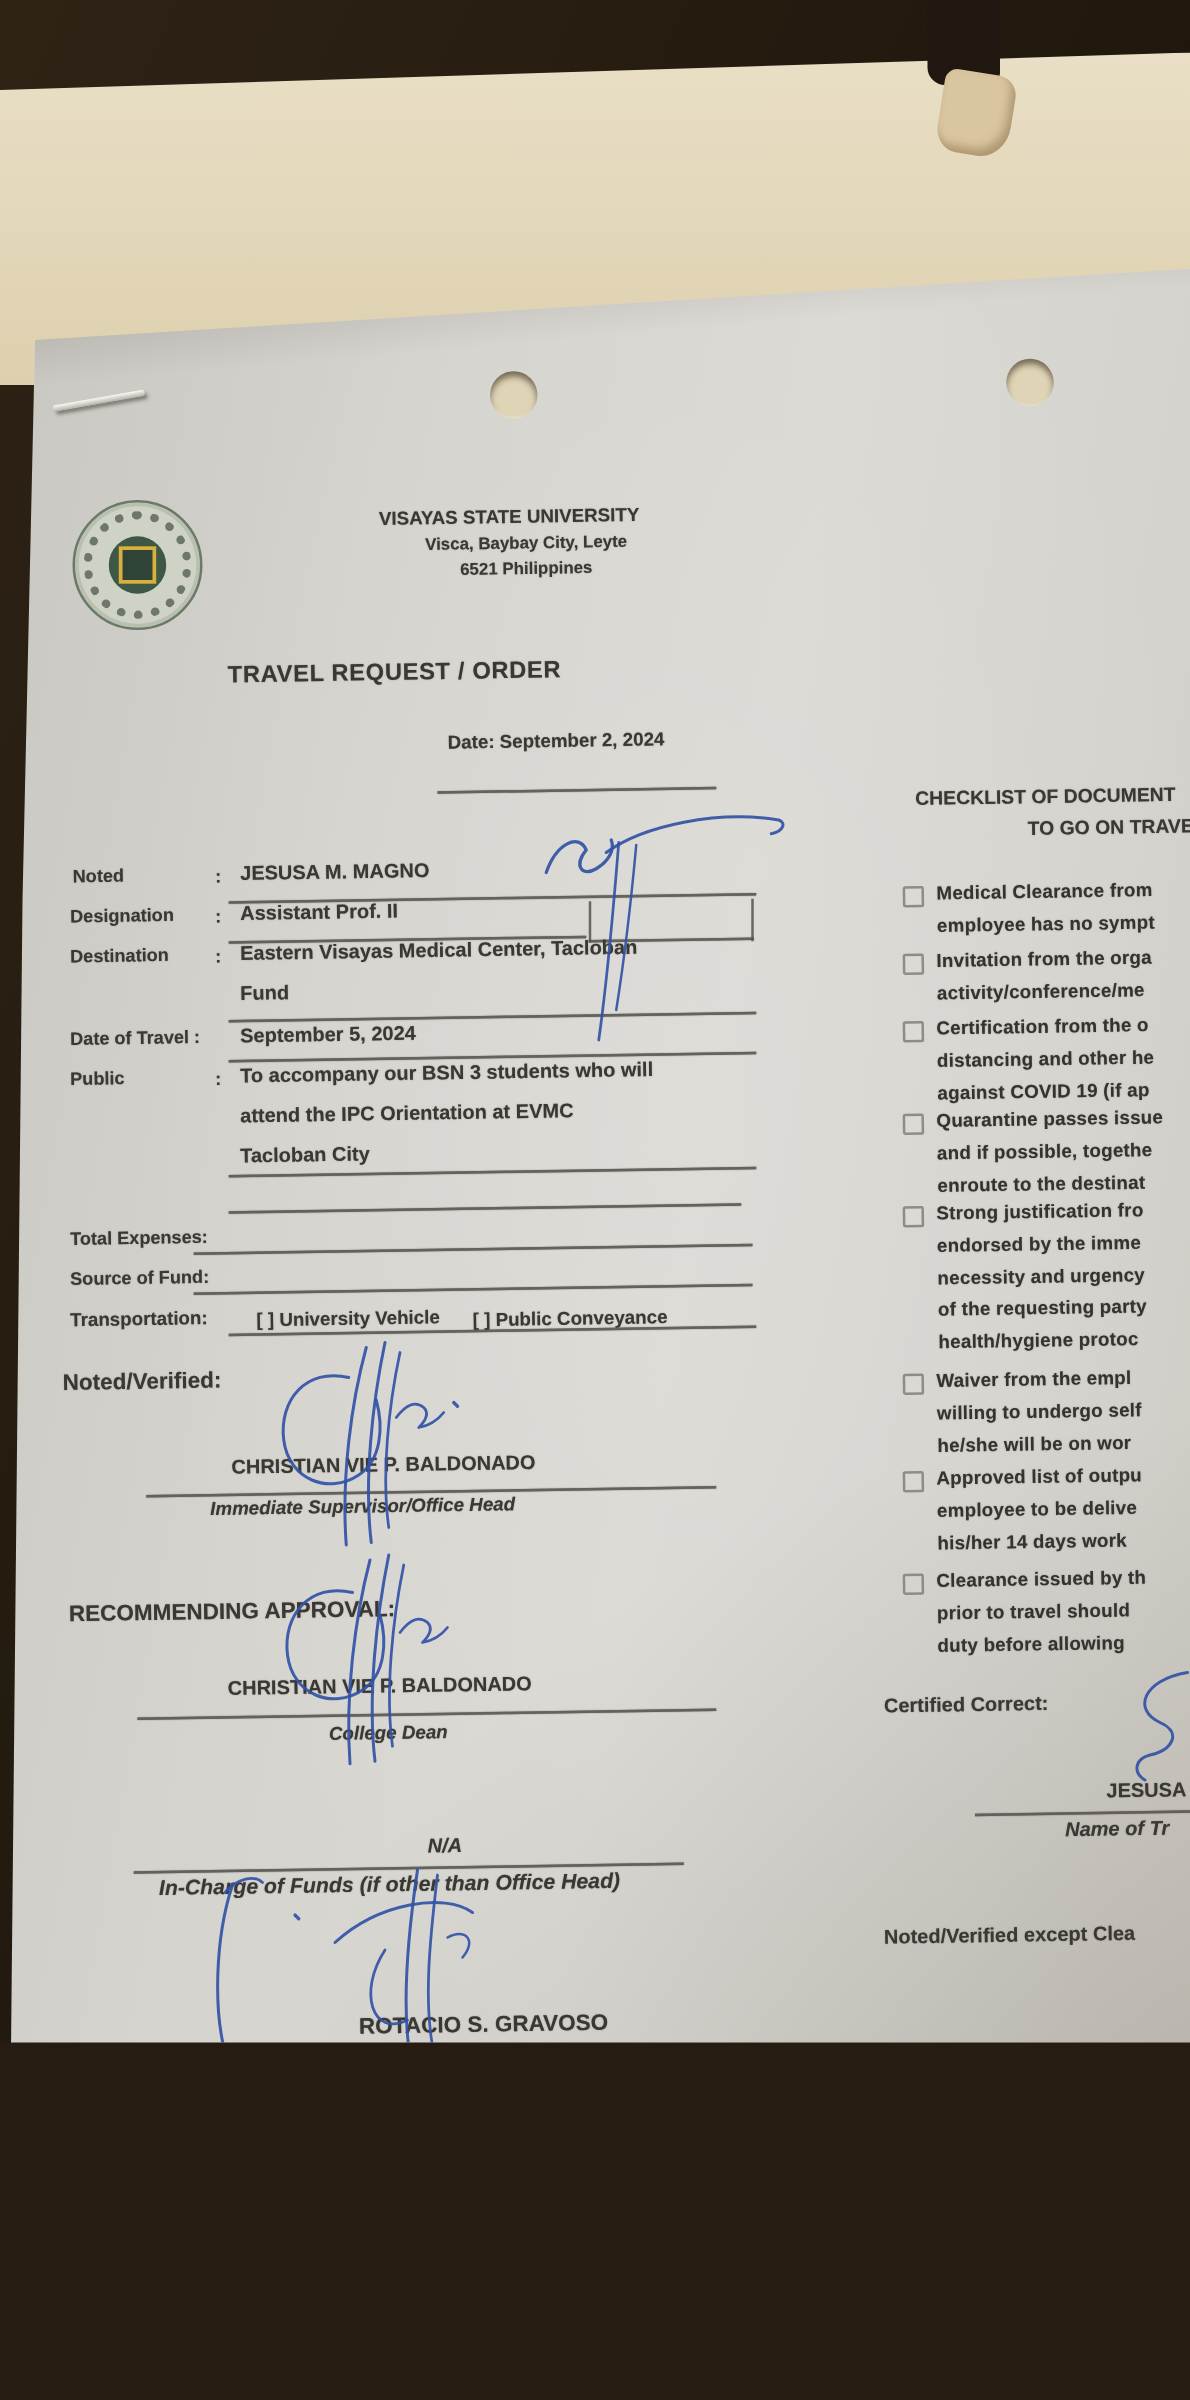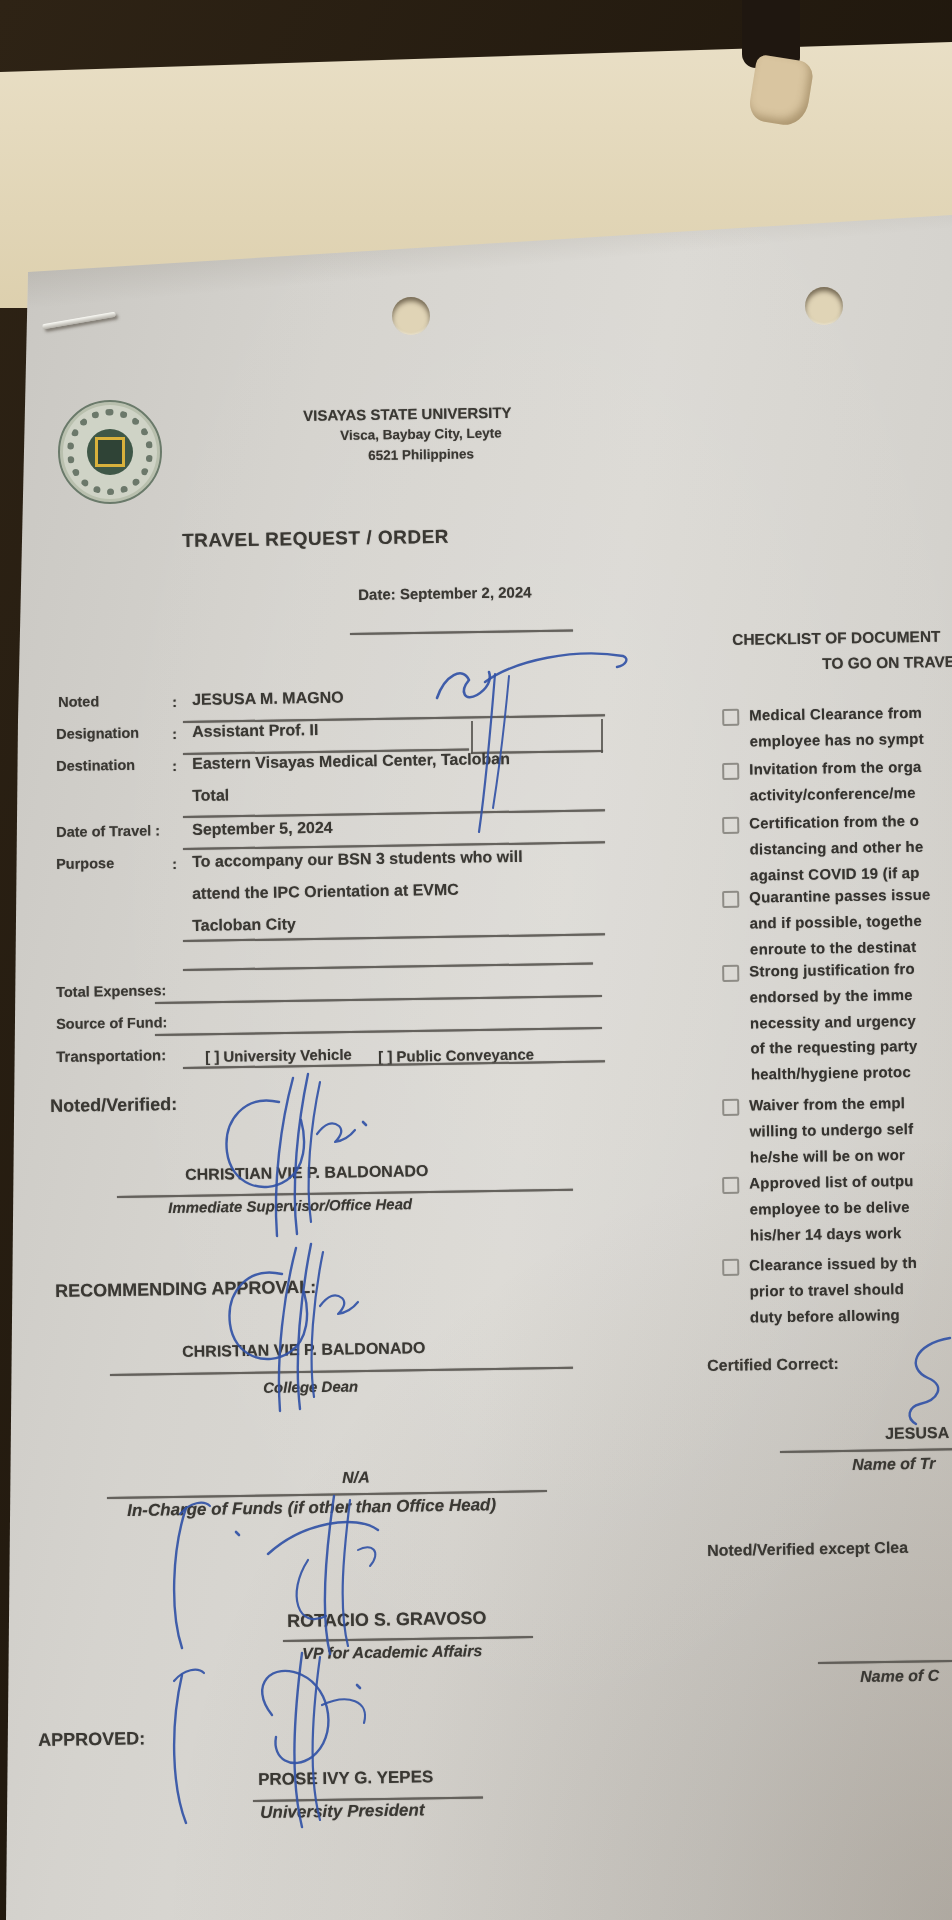--- a/index.html
+++ b/index.html
@@ -1,17 +1,17 @@
 <!DOCTYPE html>
 <html><head>
 <meta charset="utf-8">
 <style>
   html,body{margin:0;padding:0;}
   body{width:952px;height:1920px;background:#261c11;font-family:"Liberation Sans",sans-serif;}
-  #stage{position:relative;width:952px;height:1920px;overflow:hidden;background:linear-gradient(115deg,#2e2315,#1f170d 60%);}
+  #stage{position:relative;width:952px;height:1634px;overflow:hidden;background:linear-gradient(115deg,#2e2315,#1f170d 60%);}
   .abs{position:absolute;white-space:nowrap;}
   .ink{color:#3a3833;text-shadow:0 0 1px rgba(58,56,51,.5);}
   .b{font-weight:700;}
   .i{font-style:italic;}
   .t{transform:rotate(-0.9deg);transform-origin:left top;}
   .wall{position:absolute;left:0;top:38px;width:952px;height:270px;background:linear-gradient(180deg,#ead fc4,#e8ddc2 10%,#ddd0ae 100%);background:linear-gradient(180deg,#e9dfc6,#ddd0ae);clip-path:polygon(0px 34px,952px 4px,952px 270px,0px 270px);}
   .wall-notch{position:absolute;left:742px;top:0;width:58px;height:68px;background:#1f1710;border-radius:0 0 10px 14px;}
   .wall-blob{position:absolute;left:752px;top:58px;width:58px;height:66px;background:#d9c5a0;border-radius:10px 16px 40% 30%;transform:rotate(9deg);box-shadow:inset -4px -5px 8px rgba(120,95,55,.45);}
   .paper{position:absolute;left:0;top:200px;width:952px;height:1720px;background:
      radial-gradient(ellipse at 58% 40%,rgba(255,255,255,.10),rgba(0,0,0,0) 60%),
@@ -72,28 +72,28 @@
   <span class="abs ink b t" style="left:172px;top:726px;font-size:14.5px;">:</span>
   <span class="abs ink b t" style="left:192px;top:723px;font-size:16px;">Assistant Prof. II</span>
   <div class="uline" style="left:183px;top:753px;width:286px;"></div>
   <div class="vline" style="left:471px;top:721px;height:33px;"></div>
   <div class="vline" style="left:601px;top:719px;height:34px;"></div>
   <div class="uline" style="left:471px;top:752px;width:132px;"></div>
 
   <span class="abs ink b t" style="left:56px;top:758px;font-size:14.5px;">Destination</span>
   <span class="abs ink b t" style="left:172px;top:758px;font-size:14.5px;">:</span>
   <span class="abs ink b t" style="left:192px;top:755px;font-size:16px;">Eastern Visayas Medical Center, Tacloban</span>
-  <span class="abs ink b t" style="left:192px;top:787px;font-size:16px;">Total</span>
+  <span class="abs ink b t" style="left:192px;top:787px;font-size:16px;">Fund</span>
   <div class="uline" style="left:183px;top:816px;width:422px;"></div>
 
   <span class="abs ink b t" style="left:56px;top:824px;font-size:14.5px;">Date of Travel :</span>
   <span class="abs ink b t" style="left:192px;top:821px;font-size:16px;">September 5, 2024</span>
   <div class="uline" style="left:183px;top:848px;width:422px;"></div>
 
-  <span class="abs ink b t" style="left:56px;top:856px;font-size:14.5px;">Purpose</span>
+  <span class="abs ink b t" style="left:56px;top:856px;font-size:14.5px;">Public</span>
   <span class="abs ink b t" style="left:172px;top:856px;font-size:14.5px;">:</span>
   <span class="abs ink b t" style="left:192px;top:853px;font-size:16px;">To accompany our BSN 3 students who will</span>
   <span class="abs ink b t" style="left:192px;top:885px;font-size:16px;">attend the IPC Orientation at EVMC</span>
   <span class="abs ink b t" style="left:192px;top:917px;font-size:16px;">Tacloban City</span>
   <div class="uline" style="left:183px;top:940px;width:422px;"></div>
   <div class="uline" style="left:183px;top:969px;width:410px;"></div>
 
   <span class="abs ink b t" style="left:56px;top:984px;font-size:14.5px;">Total Expenses:</span>
   <div class="uline" style="left:155px;top:1002px;width:447px;"></div>
 

